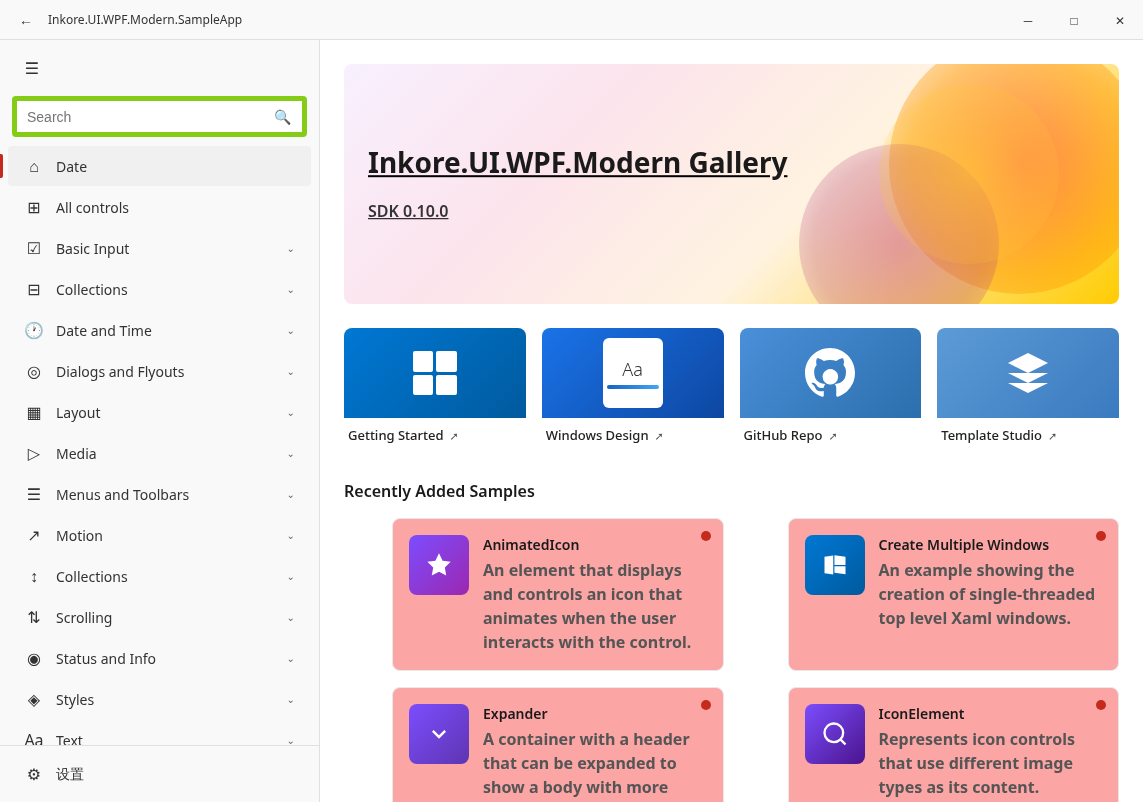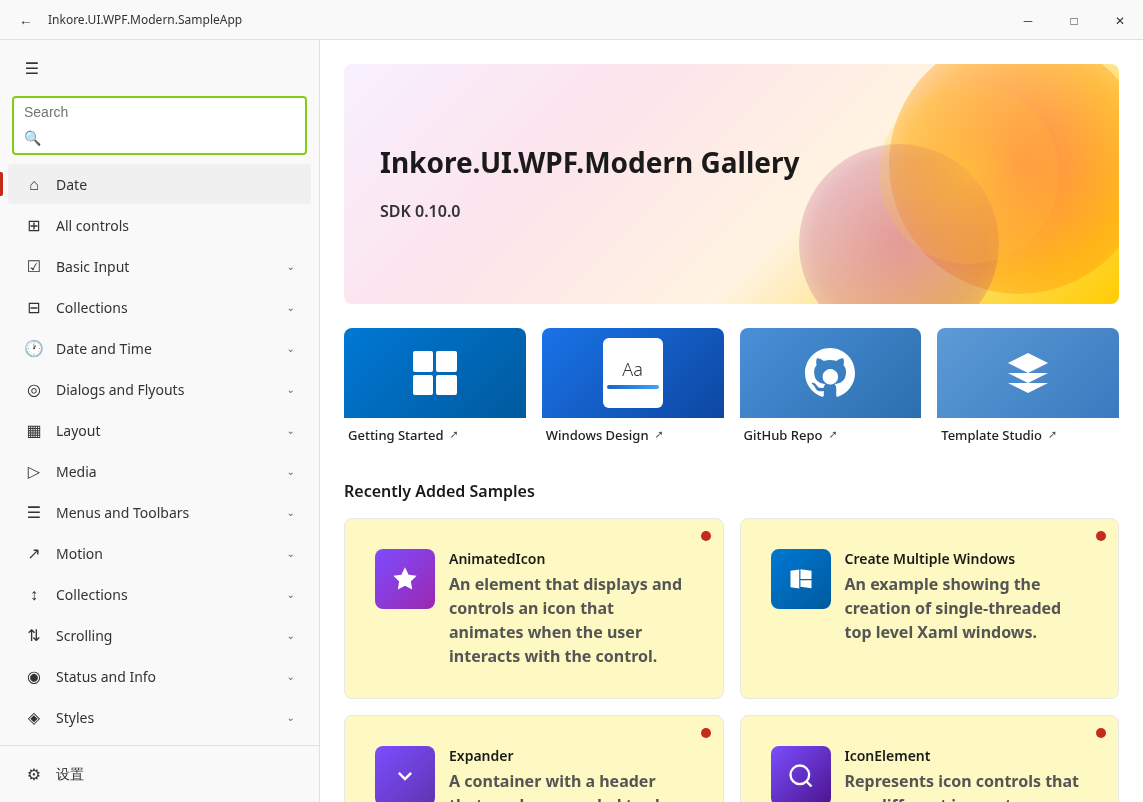--- a/index.html
+++ b/index.html
@@ -77,26 +77,26 @@
       display: flex; align-items: center; justify-content: center;
       cursor: pointer;
       border-radius: 4px;
       font-size: 16px;
       color: #333;
       margin: 8px 12px;
     }
     .sidebar-search {
       margin: 0 12px 8px;
       display: flex;
-      border: 2px solid #84cc16;
+      align-items: center;
+      border: 5px solid #84cc16;
       border-radius: 4px;
       background: white;
       padding: 6px 10px;
       gap: 8px;
-      flex-direction: column;
     }
     .sidebar-search input {
       border: none;
       outline: none;
       flex: 1;
       font-size: 14px;
       background: transparent;
       color: #555;
     }
     .sidebar-search-icon {
@@ -193,23 +193,24 @@
     }
     .hero-blob3 {
       position: absolute;
       width: 180px; height: 180px;
       background: radial-gradient(ellipse, rgba(255,200,50,0.6) 0%, transparent 100%);
       right: 60px; top: 20px;
       border-radius: 50%;
     }
     .hero-text {
       position: absolute;
-      left: 36px;
+      left: 24px;
       top: 50%;
       transform: translateY(-50%);
+      text-decoration: underline;
     }
     .hero-title {
       font-size: 28px;
       font-weight: 700;
       color: #1a1a1a;
       line-height: 1.2;
     }
     .hero-subtitle {
       font-size: 16px;
       font-weight: 600;
@@ -277,21 +278,21 @@
     .ql-github-icon {
       color: white;
       font-size: 36px;
     }
     .ql-template {
       background: linear-gradient(135deg, #5c9bd6 0%, #3a7abf 100%);
       display: flex; align-items: center; justify-content: center;
     }
     .quick-link-label {
       display: flex;
-      align-items: flex-start;
+      align-items: center;
       gap: 6px;
       padding: 8px 4px 4px;
       font-size: 13px;
       font-weight: 500;
       color: #222;
     }
     .ext-icon { font-size: 11px; color: #555; }
 
     
     .section-title {
@@ -302,26 +303,27 @@
     }
     .recently-grid {
       display: grid;
       grid-template-columns: 1fr 1fr;
       gap: 16px;
     }
     .sample-card {
       display: flex;
       align-items: flex-start;
       gap: 14px;
-      padding: 30px;
+      padding: 16px;
       border: 1px solid #e8e8e8;
       border-radius: 8px;
       cursor: pointer;
       position: relative;
-      background: #fef9c3;
+      background: #fca5a5;
+      margin-left: 48px;
     }
     .sample-thumb {
       width: 60px;
       height: 60px;
       border-radius: 8px;
       flex-shrink: 0;
       display: flex; align-items: center; justify-content: center;
       font-size: 24px;
     }
     .thumb-animated { background: linear-gradient(135deg, #7c4dff, #9c27b0); }

